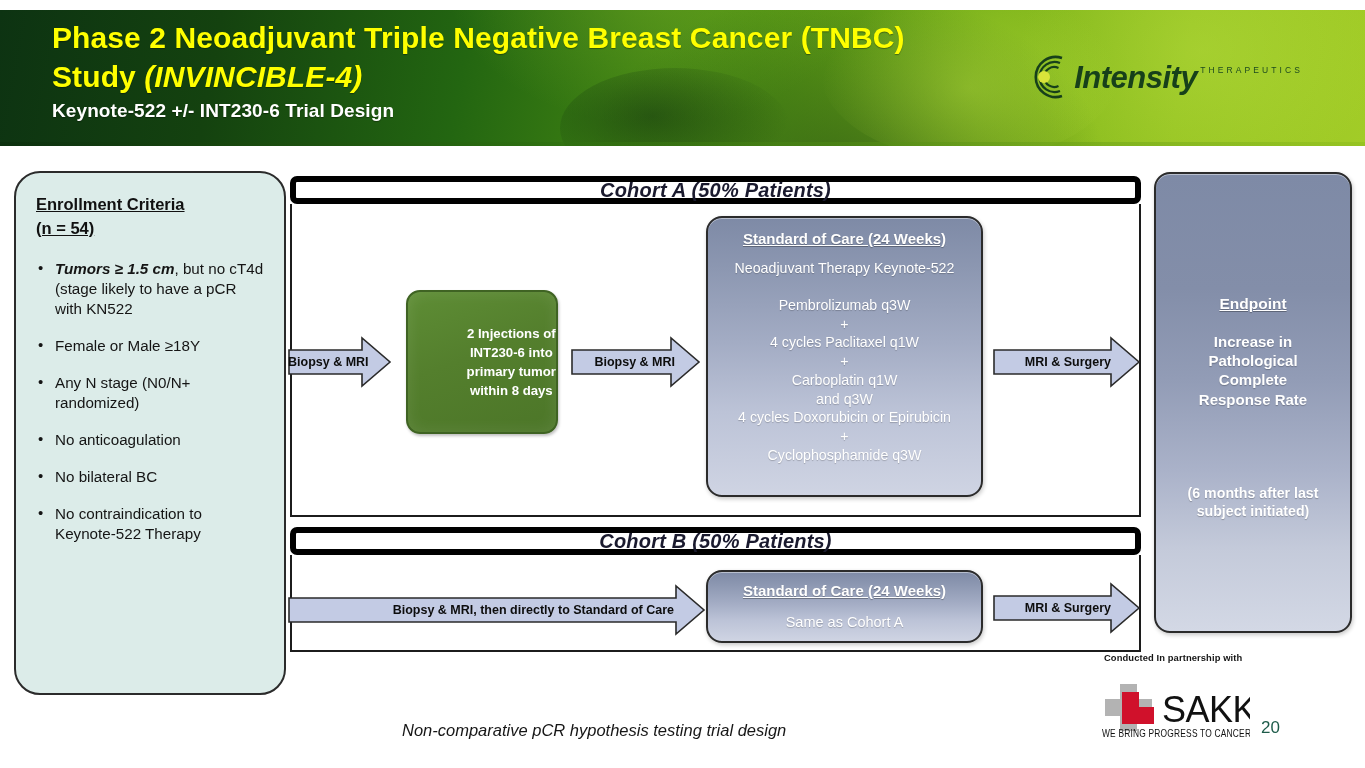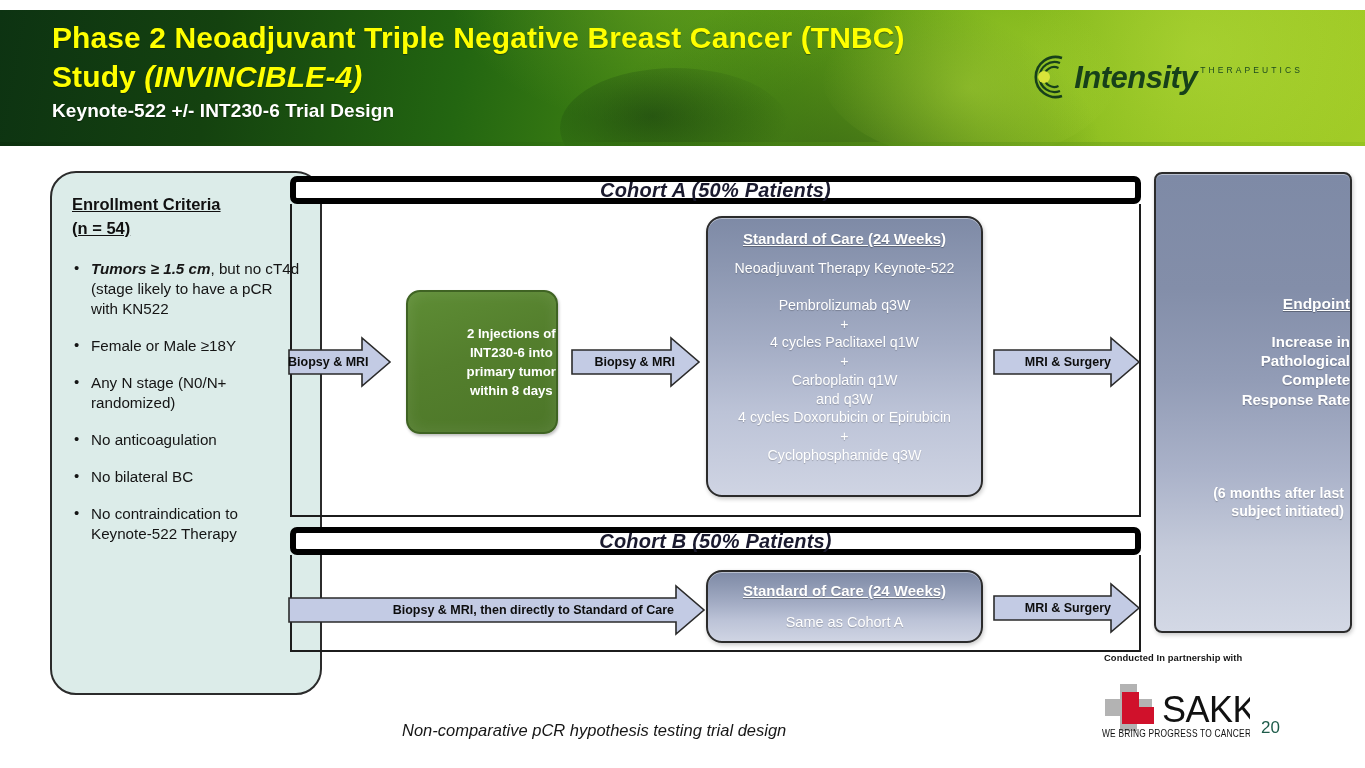--- a/index.html
+++ b/index.html
@@ -68,21 +68,20 @@
   }
 
   
   #enrollment {
     position: absolute; left: 14px; top: 171px;
     width: 272px; height: 524px;
     background: #dcece9;
     border: 2.2px solid #2b2b2b;
     border-radius: 26px;
     padding: 20px 18px 10px 20px;
-    margin-left: 36px;
   }
   #enroll-title {
     font-size: 16.5px; font-weight: bold; color: #111;
     text-decoration: underline; line-height: 1.45;
   }
   #enroll-title .l2 { display: block; }
   #enroll-list { list-style: none; margin-top: 18px; }
   #enroll-list li {
     position: relative;
     font-size: 15.2px; color: #151515; line-height: 1.32;
@@ -183,24 +182,24 @@
     white-space: pre-line;
     text-shadow: 0 1px 1px rgba(0,0,0,.22);
   }
   #soc-b .soc-body { margin-top: 12px; font-size: 14.5px; }
 
   
   #endpoint-box {
     position: absolute; left: 1154px; top: 172px;
     width: 198px; height: 461px;
     border: 2.2px solid #2b2b2b;
-    border-radius: 8px;
+    border-radius: 16px;
     background: linear-gradient(180deg,#7e8aa6 0%, #838ea9 25%, #929cb6 45%, #aab2c9 65%, #c4cada 82%, #d3d8e5 100%);
     box-shadow: inset 0 1px 0 rgba(255,255,255,.45), 1px 2px 4px rgba(0,0,0,.22);
-    text-align: right; color: #ffffff;
+    text-align: center; color: #ffffff;
   }
   #endpoint-title {
     position: absolute; left: 0; right: 0; top: 121px;
     font-size: 15.5px; font-weight: bold; text-decoration: underline;
     text-shadow: 0 1px 1px rgba(0,0,0,.30);
   }
   #endpoint-body {
     position: absolute; left: 0; right: 0; top: 158px;
     font-size: 15px; font-weight: bold; line-height: 1.28;
     white-space: pre-line;

